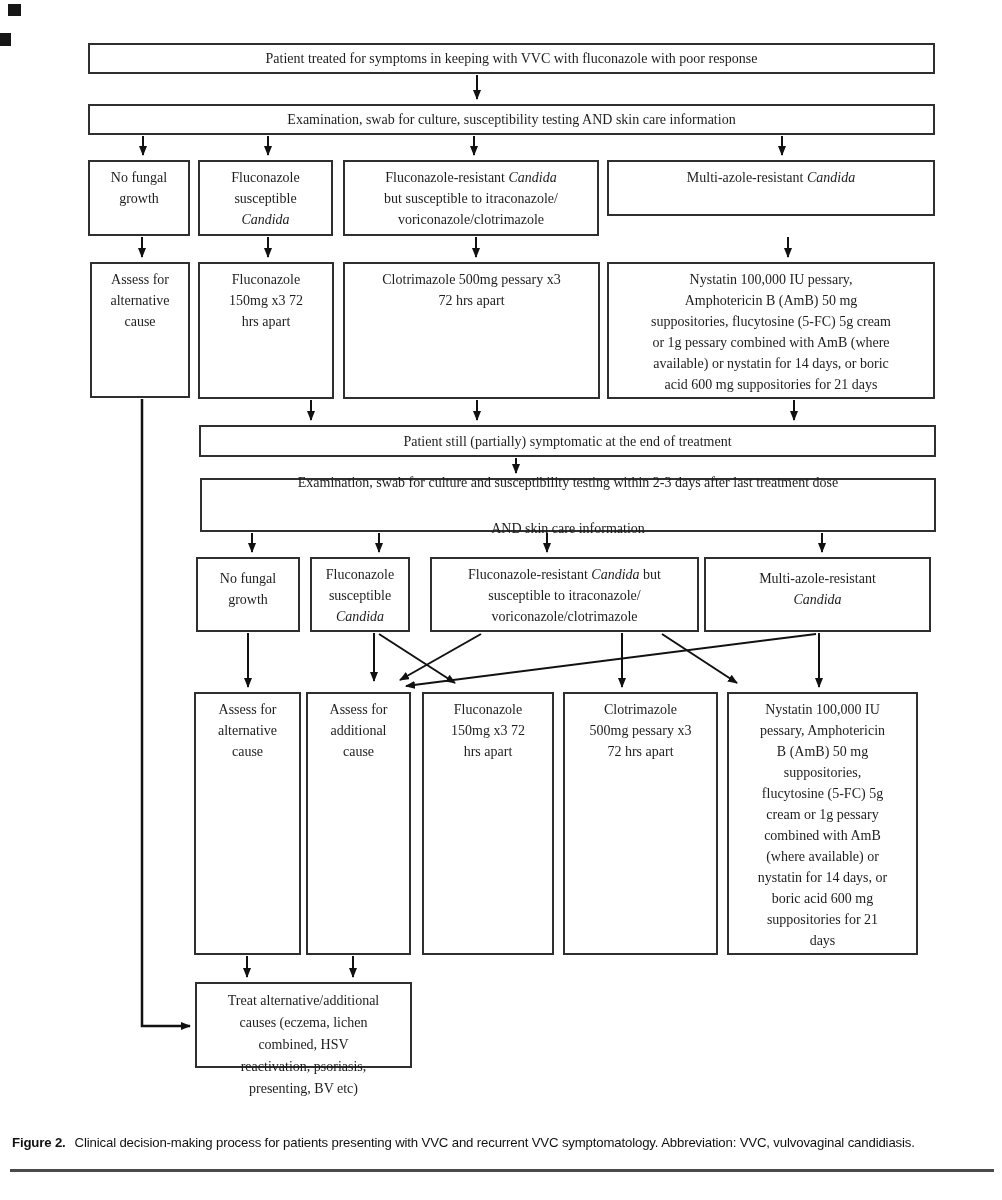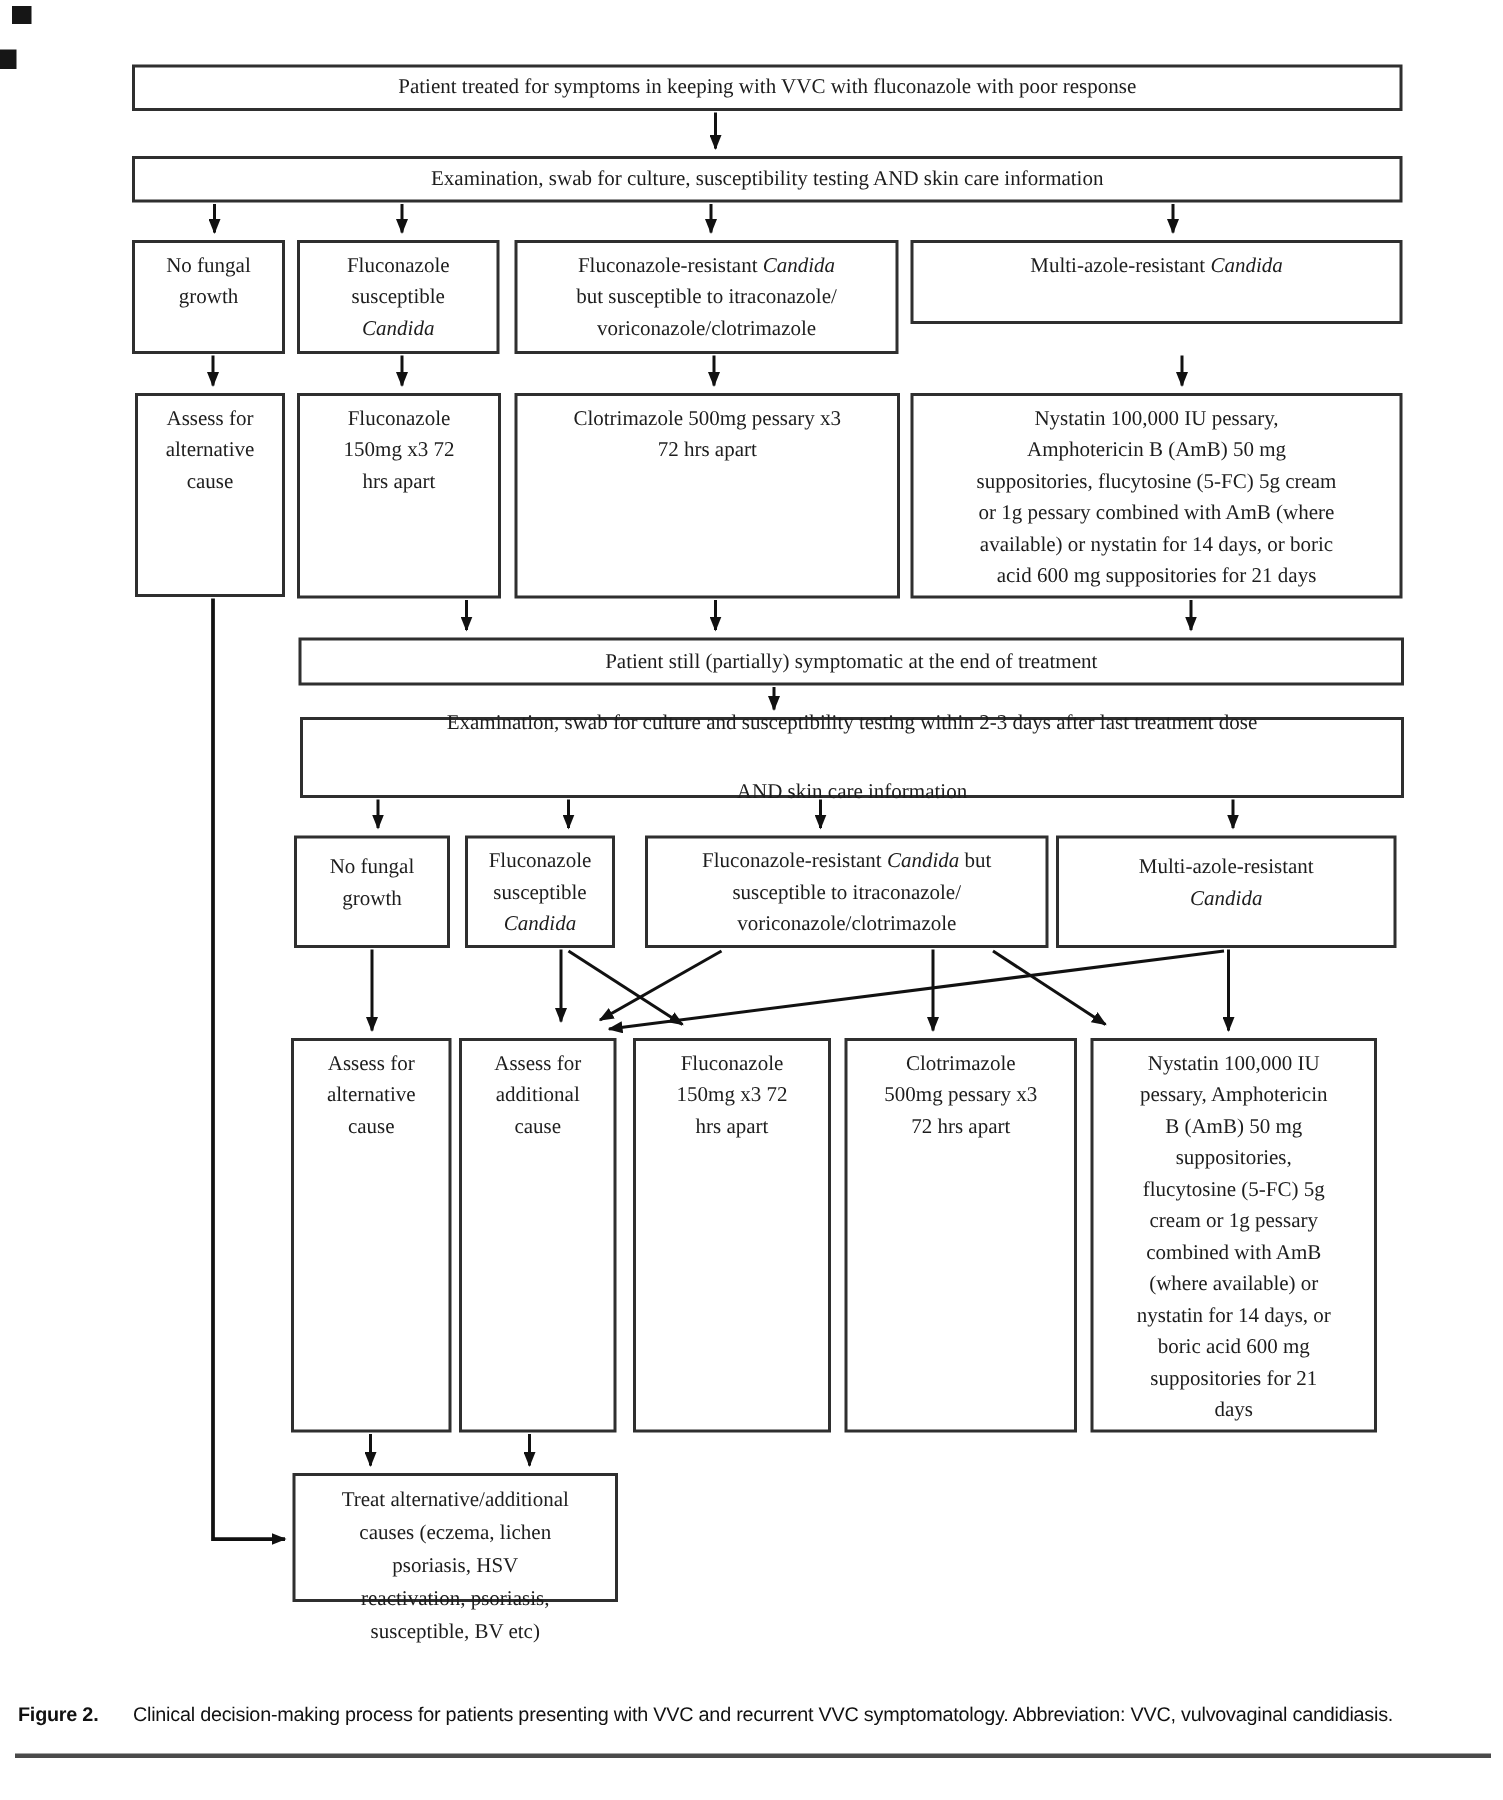--- a/index.html
+++ b/index.html
@@ -9,21 +9,21 @@
         text-align:center;font-size:14px;line-height:21px;padding:5px 4px 0 4px;}
   .vcenter{display:flex;align-items:center;justify-content:center;padding:0 8px;}
   .lh23{line-height:23px;}
   .lh22{line-height:22px;padding-top:6px;}
   i{font-style:italic;}
   #edges{position:absolute;left:0;top:0;width:1002px;height:1200px;pointer-events:none;}
   .mark{position:absolute;background:#161616;}
   #caption{position:absolute;left:12px;top:1135px;width:980px;
            font-family:"Liberation Sans","DejaVu Sans",sans-serif;font-size:13.2px;
            letter-spacing:-0.15px;color:#111;white-space:nowrap;}
-  #caption .cap-label{font-weight:bold;margin-right:23px;text-align:center;}
+  #caption .cap-label{font-weight:bold;margin-right:9px;text-align:center;}
   #hrule{position:absolute;left:10px;top:1169px;width:984px;height:3px;background:#4a4a4a;}
 </style>
 </head>
 <body>
 
 <div id="canvas">
 
   <div class="mark" style="left:8px;top:4px;width:13px;height:12px;"></div>
   <div class="mark" style="left:0px;top:33px;width:11px;height:13px;"></div>
 
@@ -105,20 +105,20 @@
   <div class="node" style="left:310px;top:557px;width:100px;height:75px;"><span>Fluconazole</span><br><span>susceptible</span><br><i>Candida</i></div>
   <div class="node" style="left:430px;top:557px;width:269px;height:75px;"><span>Fluconazole-resistant </span><i>Candida</i><span> but</span><br><span>susceptible to itraconazole/</span><br><span>voriconazole/clotrimazole</span></div>
   <div class="node" style="left:704px;top:557px;width:227px;height:75px;padding-top:9px;"><span>Multi-azole-resistant</span><br><i>Candida</i></div>
 
   <div class="node" style="left:194px;top:692px;width:107px;height:263px;"><span>Assess for</span><br><span>alternative</span><br><span>cause</span></div>
   <div class="node" style="left:306px;top:692px;width:105px;height:263px;"><span>Assess for</span><br><span>additional</span><br><span>cause</span></div>
   <div class="node" style="left:422px;top:692px;width:132px;height:263px;"><span>Fluconazole</span><br><span>150mg x3 72</span><br><span>hrs apart</span></div>
   <div class="node" style="left:563px;top:692px;width:155px;height:263px;"><span>Clotrimazole</span><br><span>500mg pessary x3</span><br><span>72 hrs apart</span></div>
   <div class="node" style="left:727px;top:692px;width:191px;height:263px;"><span>Nystatin 100,000 IU</span><br><span>pessary, Amphotericin</span><br><span>B (AmB) 50 mg</span><br><span>suppositories,</span><br><span>flucytosine (5-FC) 5g</span><br><span>cream or 1g pessary</span><br><span>combined with AmB</span><br><span>(where available) or</span><br><span>nystatin for 14 days, or</span><br><span>boric acid 600 mg</span><br><span>suppositories for 21</span><br><span>days</span></div>
 
-  <div class="node lh22" style="left:195px;top:982px;width:217px;height:86px;"><span>Treat alternative/additional</span><br><span>causes (eczema, lichen</span><br><span>psoriasis, HSV</span><br><span>reactivation, psoriasis,</span><br><span>susceptible, BV etc)</span></div>
+  <div class="node lh22" style="left:195px;top:982px;width:217px;height:86px;"><span>Treat alternative/additional</span><br><span>causes (eczema, lichen</span><br><span>combined, HSV</span><br><span>reactivation, psoriasis,</span><br><span>presenting, BV etc)</span></div>
 
   <div id="caption">
     <span class="cap-label">Figure 2.</span><span>Clinical decision-making process for patients presenting with VVC and recurrent VVC symptomatology. Abbreviation: VVC, vulvovaginal candidiasis.</span>
   </div>
   <div id="hrule"></div>
 
 </div>
 
 </body></html>

